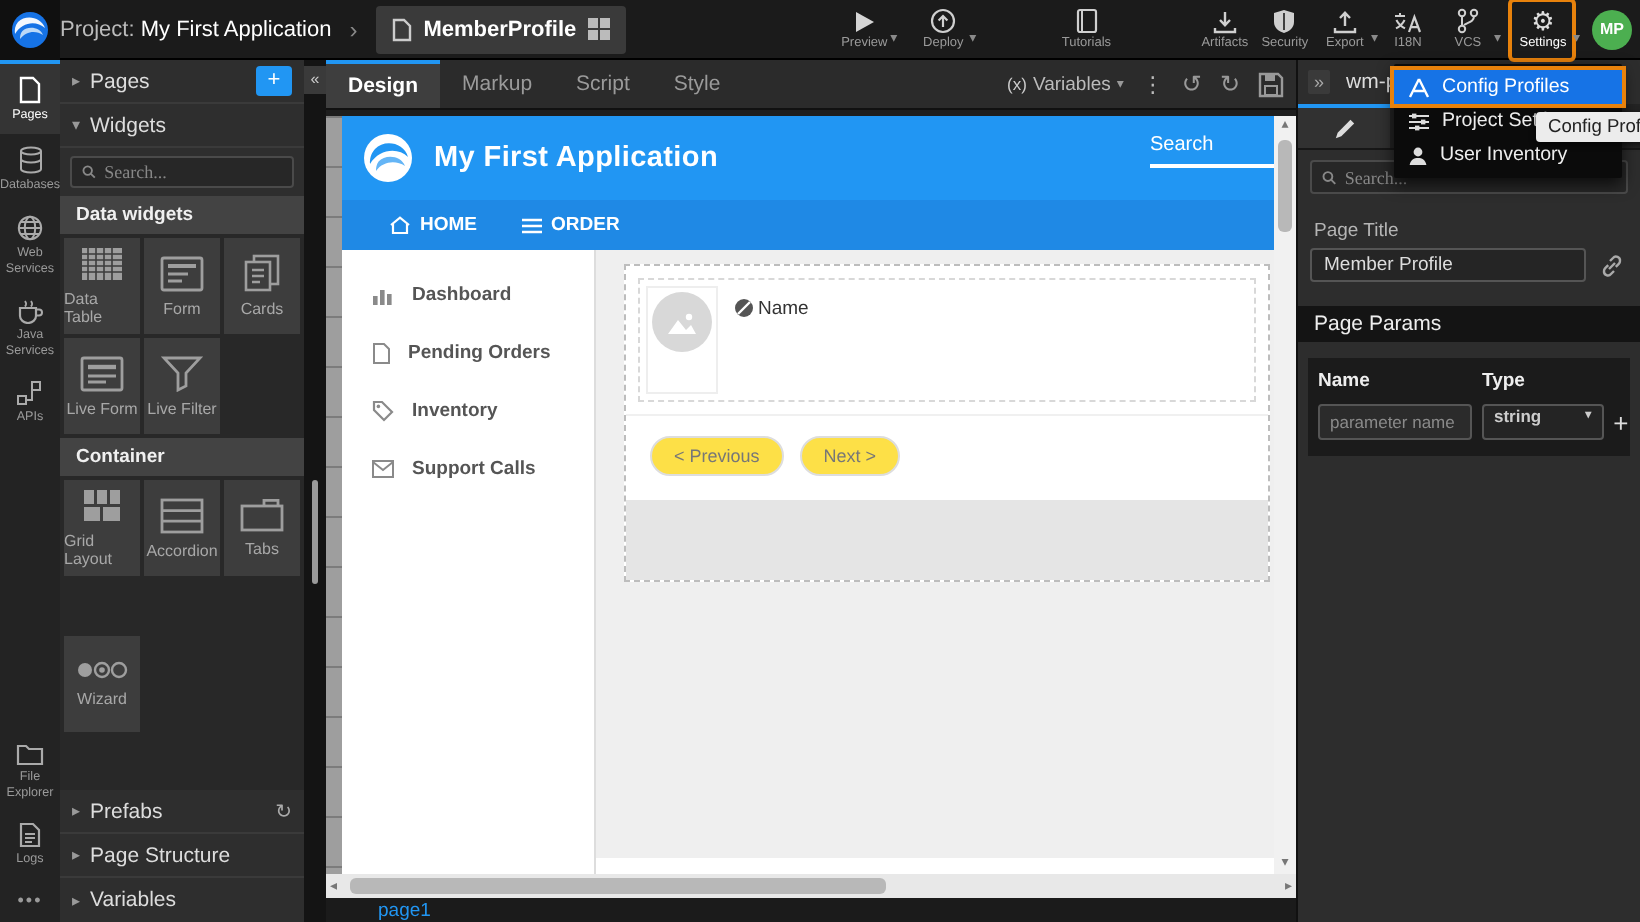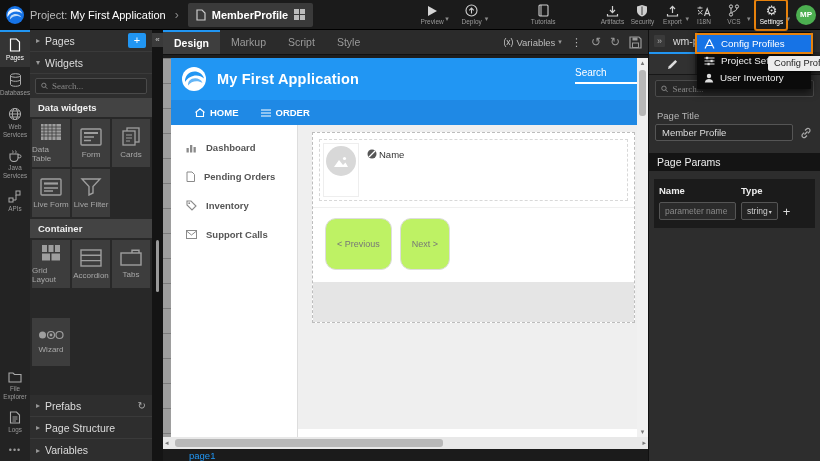--- a/index.html
+++ b/index.html
@@ -94,21 +94,21 @@
   .pv-nav-row { display:flex; align-items:center; gap:9px; padding:9px 0 9px 15px; }
   .pv-nav-row span.lbl { color:#555; font-size:9.5px; font-weight:bold; }
   .pv-main { flex:1; position:relative; }
   .dashed-box { margin:7px 2px 0 14px; background:#fff; border:1px dashed #bdbdbd; }
   .li-item { margin:6px; border:1px dashed #d8d8d8; height:62px; display:flex; padding:3px; gap:8px; }
   .img-ph { width:36px; height:54px; border:1px solid #eee; display:flex; align-items:flex-start; justify-content:center; padding-top:2px; }
   .img-circle { width:30px; height:30px; border-radius:50%; background:#d8d8d8; display:flex; align-items:center; justify-content:center; }
   .li-field { display:flex; align-items:flex-start; gap:2px; padding-top:6px; }
   .li-field .fname { color:#333; font-size:9.5px; }
   .pager-row { padding:10px 12px 12px; display:flex; gap:8px; border-top:1px solid #f0f0f0; }
-  .pill { border:1px solid #ddd; border-radius:11px; background:#bef264; color:#777; font-size:9px; padding:20px 11px; }
+  .pill { border:1px solid #ddd; border-radius:11px; background:#fde047; color:#777; font-size:9px; padding:4px 11px; }
   .gray-band { height:40px; background:#e5e5e5; }
   .pv-footer { position:absolute; bottom:0; left:0; right:0; height:8px; background:#fff; }
 
   
   .rightpanel { position:absolute; left:648px; top:30px; width:172px; height:431px; background:#2d2d2d; border-left:1px solid #111; }
   .rp-head { height:22px; display:flex; align-items:center; gap:8px; padding-left:5px; }
   .rp-expand { color:#aaa; font-size:9px; background:#3a3a3a; padding:1px 3px; border-radius:1px; }
   .rp-path { color:#ddd; font-size:10.5px; }
   .rp-tabs { height:23px; background:#242424; border-bottom:1px solid #171717; display:flex; }
   .rp-tab { width:46px; background:#313131; border-top:2px solid #2196f3; display:flex; align-items:center; justify-content:center; }
@@ -116,21 +116,21 @@
   .rp-label { color:#b5b5b5; font-size:9.5px; margin:8px 8px 3px; }
   .rp-title-row { display:flex; align-items:center; gap:7px; margin:0 6px; }
   .rp-input { background:#252525; border:1px solid #555; border-radius:2px; height:17px; color:#ddd; font-size:9.5px; padding:0 6px; width:138px; font-family:"Liberation Sans", sans-serif; outline:none; }
   .rp-section { margin-top:12px; height:18px; background:#141414; color:#eee; font-size:10.5px; display:flex; align-items:center; padding-left:8px; }
   .param-table { margin:8px 5px 0; background:#1b1b1b; padding:6px 5px 8px; }
   .pt-head { display:flex; color:#eee; font-size:9.5px; font-weight:bold; padding-bottom:6px; }
   .pt-head .c1 { width:82px; }
   .pt-body { display:flex; align-items:center; gap:5px; }
   .pt-input { background:#2b2b2b; border:1px solid #555; border-radius:2px; height:18px; width:77px; color:#ccc; font-size:8.5px; padding:0 5px; font-family:"Liberation Sans", sans-serif; outline:none; }
   .pt-input::placeholder { color:#8a8a8a; }
-  .pt-select { border:1px solid #555; border-radius:2px; background:#242424; height:18px; display:flex; align-items:center; gap:1px; padding:0 5px; color:#ccc; font-size:8.5px; }
+  .pt-select { border:1px solid #555; border-radius:2px; background:#242424; height:18px; display:flex; align-items:flex-start; gap:22px; padding:0 5px; color:#ccc; font-size:8.5px;font-weight:bold; }
   .pt-plus { color:#ddd; font-size:13px; }
 
   
   .menu { position:absolute; left:697px; top:32px; width:114px; background:#0b0b0b; box-shadow:0 3px 8px rgba(0,0,0,.7); padding:3px 0; z-index:50; border-radius:1px; }
   .menu-item { height:17px; display:flex; align-items:center; gap:6px; padding:0 7px; color:#eee; font-size:9.8px; white-space:nowrap; }
   .menu-item.hl { background:#1673e6; outline:2px solid #e8820c; outline-offset:0px; color:#fff; }
   .tooltip { position:absolute; left:768px; top:56px; background:#ececec; color:#222; font-size:9.3px; padding:2px 6px 3px; border-radius:2px; box-shadow:0 1px 3px rgba(0,0,0,.6); z-index:60; white-space:nowrap; }
 </style>
 </head>
 <body>

